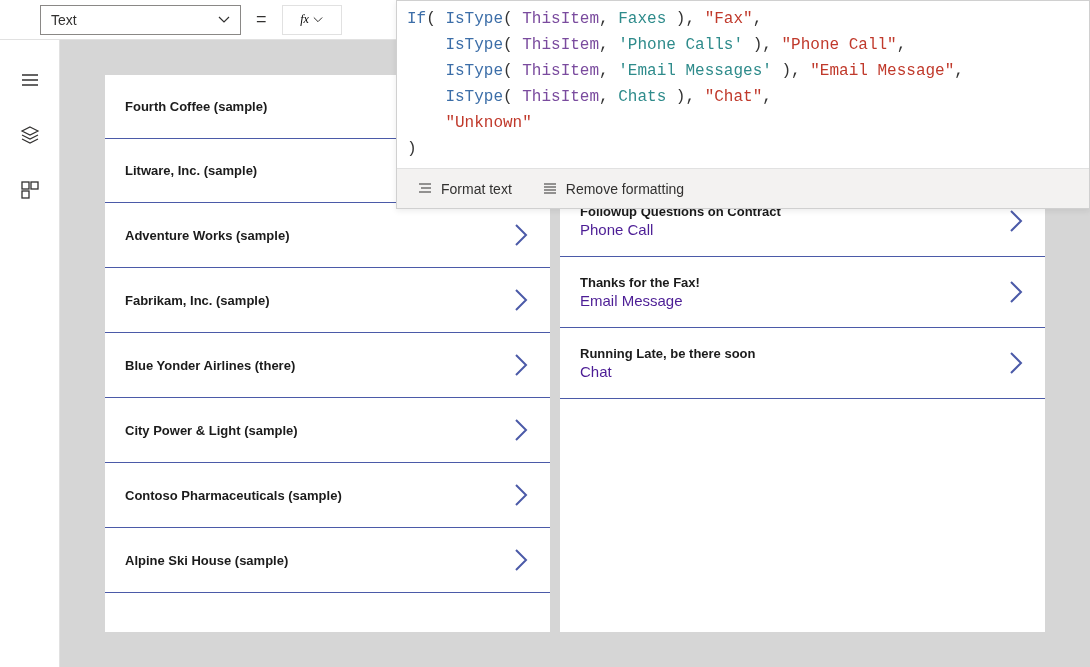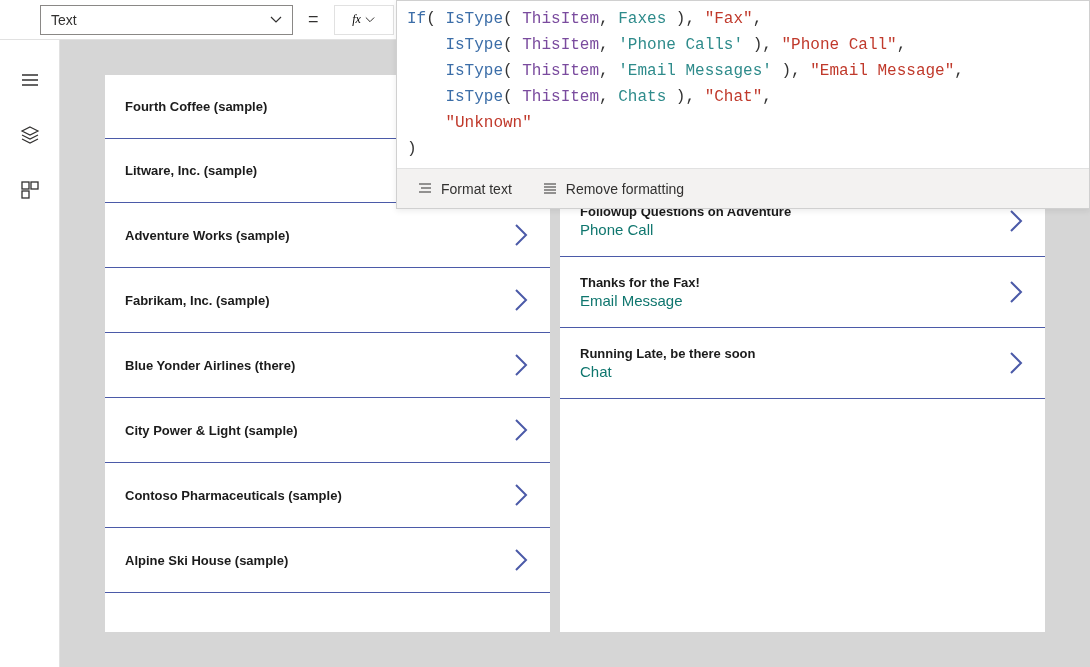--- a/index.html
+++ b/index.html
@@ -15,21 +15,21 @@
     
     .formula-row {
       display: flex;
       align-items: center;
       height: 40px;
       background: #fff;
       border-bottom: 1px solid #e1e1e1;
       padding-left: 40px;
     }
     .property-select {
-      width: 253px;
+      width: 201px;
       height: 30px;
       border: 1px solid #8a8886;
       background: #fff;
       display: flex;
       align-items: center;
       justify-content: space-between;
       padding: 0 10px;
       margin-right: 15px;
       cursor: pointer;
     }
@@ -95,21 +95,21 @@
       border-bottom: 1px solid #4b5aa8;
       padding: 18px 20px;
       display: flex;
       align-items: center;
       justify-content: space-between;
       cursor: pointer;
       min-height: 64px;
     }
     .list-item-content { flex: 1; }
     .list-item-title { font-size: 13px; font-weight: 600; color: #1b1b1b; }
-    .list-item-sub { font-size: 15px; color: #0f766e; margin-top: 2px; }
+    .list-item-sub { font-size: 15px; color: #4c1d95; margin-top: 2px; }
     .chevron { flex-shrink: 0; }
 
     
     .formula-overlay {
       position: absolute;
       left: 396px;
       top: 0;
       right: 0;
       background: #fff;
       border: 1px solid #d0d0d0;
@@ -256,21 +256,21 @@
             <div class="list-item-content">
               <div class="list-item-title">Confirmation, Fax Received</div>
               <div class="list-item-sub">Phone Call</div>
             </div>
             <svg class="chevron" width="18" height="28" viewBox="0 0 18 28">
               <path d="M4 4 L14 14 L4 24" stroke="#4b5aa8" stroke-width="2" fill="none"></path>
             </svg>
           </div>
           <div class="list-item">
             <div class="list-item-content">
-              <div class="list-item-title">Followup Questions on Adventure</div>
+              <div class="list-item-title">Followup Questions on Contract</div>
               <div class="list-item-sub">Phone Call</div>
             </div>
             <svg class="chevron" width="18" height="28" viewBox="0 0 18 28">
               <path d="M4 4 L14 14 L4 24" stroke="#4b5aa8" stroke-width="2" fill="none"></path>
             </svg>
           </div>
           <div class="list-item">
             <div class="list-item-content">
               <div class="list-item-title">Thanks for the Fax!</div>
               <div class="list-item-sub">Email Message</div>

